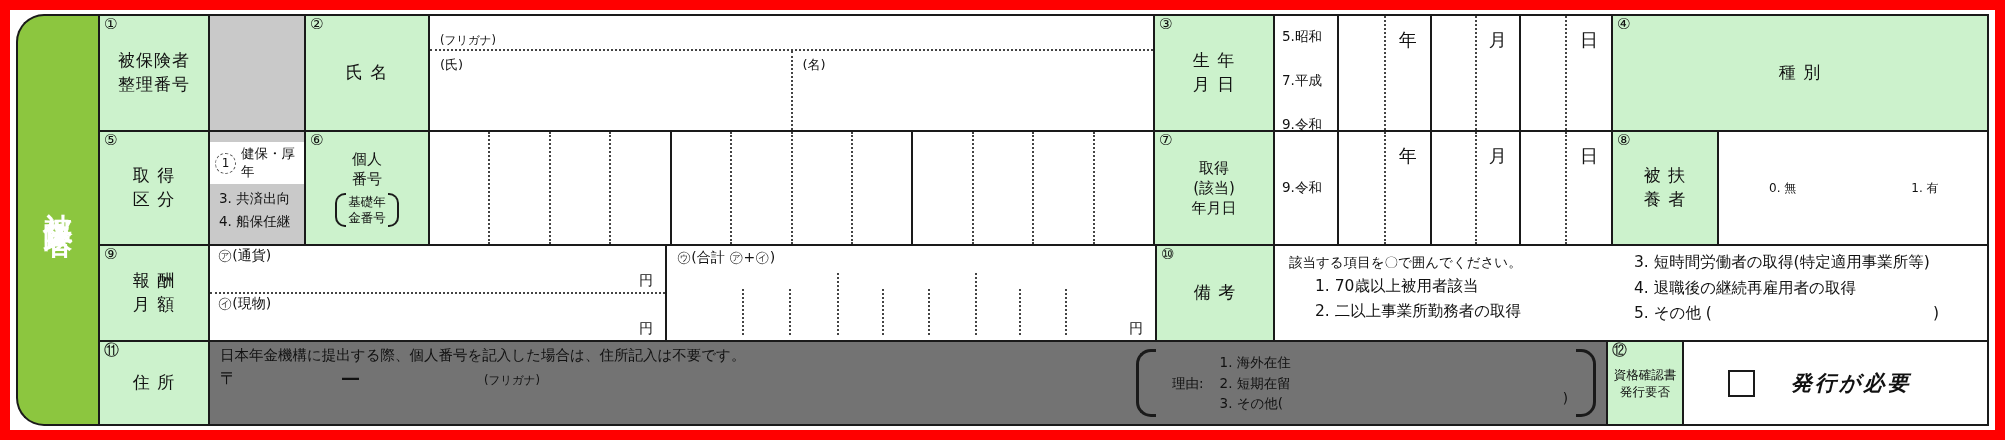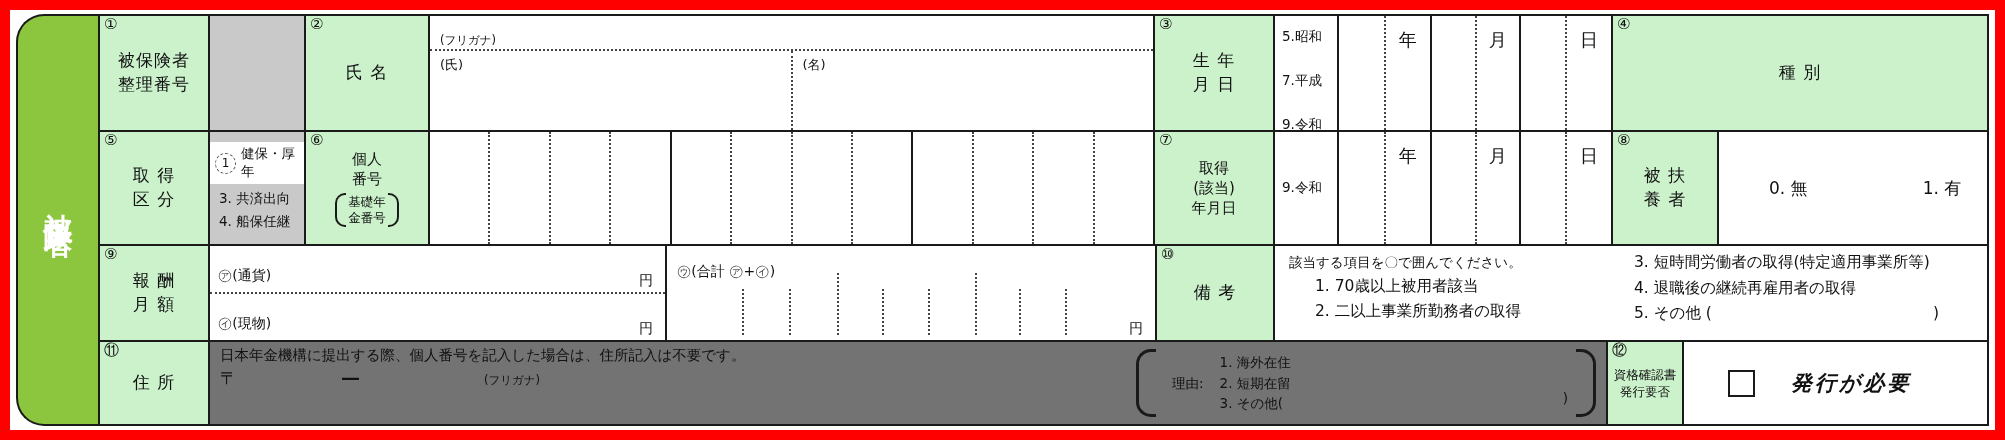--- a/index.html
+++ b/index.html
@@ -91,30 +91,30 @@
   .dg{flex:1;border-right:2px dotted #444;}
   .dg.gend{border-right:2px solid #1a1a1a;}
   .dg:last-child{border-right:none;}
 
   
   .type-opts{display:flex;gap:30px;padding:16px 4px 4px 36px;font-size:16px;line-height:1.55;}
   .type-col div{white-space:nowrap;}
   .type-col .wrapline{padding-left:46px;}
 
   
-  .fuyo{display:flex;align-items:center;gap:115px;padding-left:50px;font-size:17px;}
+  .fuyo{display:flex;align-items:center;gap:115px;padding-left:50px;font-size:12px;}
 
   
   .pay{display:flex;flex-direction:column;}
   .payhalf{flex:1;position:relative;font-size:14px;}
   .payhalf.top{border-bottom:2px dotted #444;}
-  .paylab{position:absolute;top:21px;left:8px;}
+  .paylab{position:absolute;top:1px;left:8px;}
   .yen{position:absolute;bottom:2px;right:12px;font-size:14px;}
   .total{position:relative;font-size:14px;}
-  .tlab{position:absolute;top:17px;left:10px;}
+  .tlab{position:absolute;top:3px;left:10px;}
   .sep{position:absolute;bottom:5px;width:0;border-left:2px dotted #444;height:46px;}
   .sep.tall{height:62px;}
 
   
   .rem{display:flex;padding:4px 8px 4px 14px;font-size:15.5px;line-height:1.66;}
   .remL{width:345px;flex:0 0 345px;display:flex;flex-direction:column;}
   .inst{font-size:13.5px;line-height:1.6;padding-top:2px;}
   .remL .itm{padding-left:26px;white-space:nowrap;}
   .remR{flex:1;display:flex;flex-direction:column;}
   .remR .itm{white-space:nowrap;}

